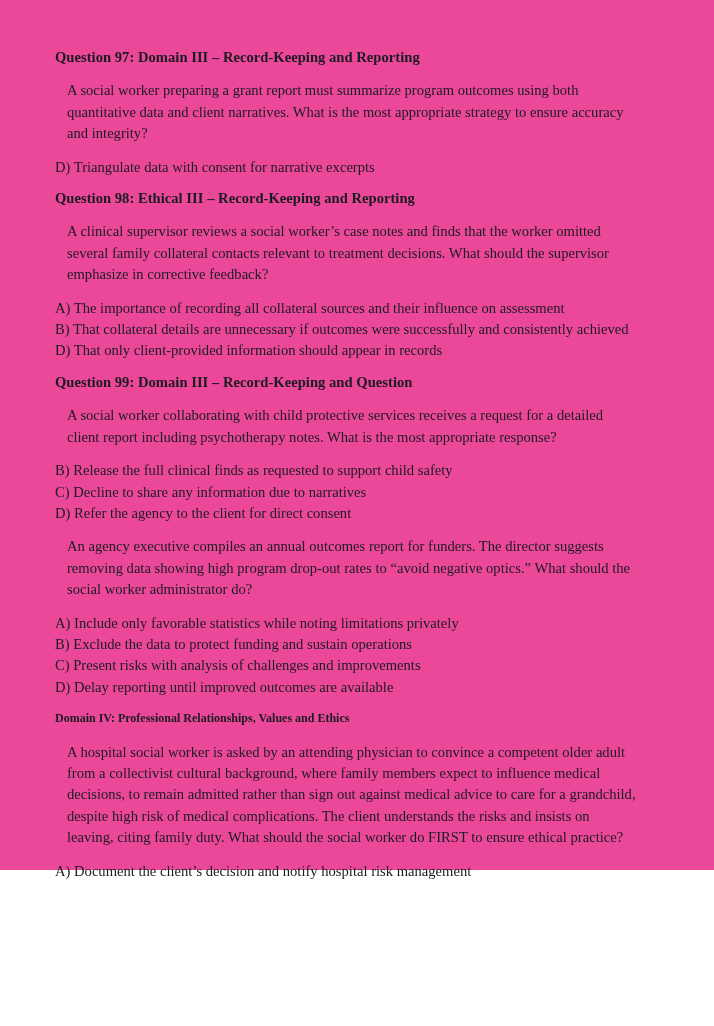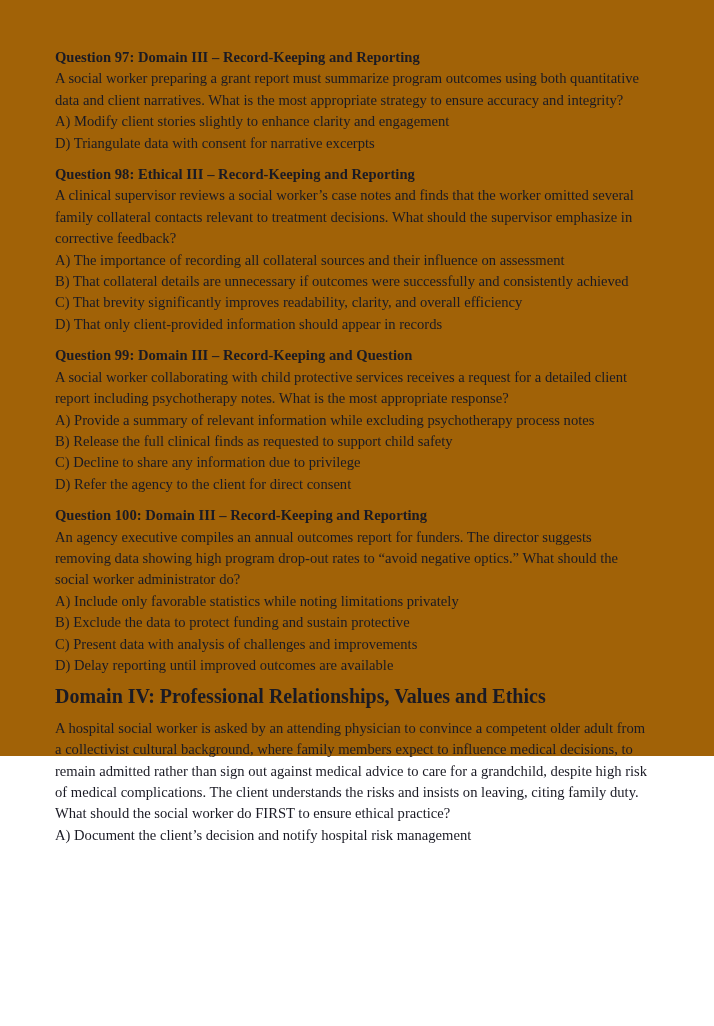--- a/index.html
+++ b/index.html
@@ -12,50 +12,50 @@
     width: 714px;
     height: 1026px;
     overflow: hidden;
     font-family: "Liberation Serif", "DejaVu Serif", serif;
     color: #1a1a24;
     -webkit-font-smoothing: antialiased;
   }
   .page {
     box-sizing: border-box;
     width: 714px;
-    height: 756px;
-    background: #a16207;
+    height: 870px;
+    background: #ec4899;
     padding: 47px 64px 0 55px;
   }
   .content {
     width: 595px;
   }
   .block {
     margin: 0 0 10px 0;
   }
   .block:last-child {
     margin-bottom: 0;
   }
   .q-heading {
     font-weight: bold;
     font-size: 14.6px;
     line-height: 21.4px;
     margin: 0;
     letter-spacing: 0.02px;
   }
   .domain-heading {
     font-weight: bold;
-    font-size: 20px;
+    font-size: 12px;
     line-height: 21.4px;
     margin: 0 0 10px 0;
   }
   .stem {
     font-size: 14.6px;
     line-height: 21.4px;
-    margin: 0;
+    margin: 12px;
     text-align: left;
   }
   .options {
     margin: 0;
     padding: 0;
     list-style: none;
   }
   .option {
     font-size: 14.6px;
     line-height: 21.4px;
@@ -66,54 +66,50 @@
 </head>
 <body>
 
 <div class="page">
   <div class="content">
 
     <div class="block">
       <div class="q-heading">Question 97: Domain III – Record-Keeping and Reporting</div>
       <p class="stem">A social worker preparing a grant report must summarize program outcomes using both quantitative data and client narratives. What is the most appropriate strategy to ensure accuracy and integrity?</p>
       <ul class="options">
-        <li class="option">A) Modify client stories slightly to enhance clarity and engagement</li>
         <li class="option">D) Triangulate data with consent for narrative excerpts</li>
       </ul>
     </div>
 
     <div class="block">
       <div class="q-heading">Question 98: Ethical III – Record-Keeping and Reporting</div>
       <p class="stem">A clinical supervisor reviews a social worker’s case notes and finds that the worker omitted several family collateral contacts relevant to treatment decisions. What should the supervisor emphasize in corrective feedback?</p>
       <ul class="options">
         <li class="option">A) The importance of recording all collateral sources and their influence on assessment</li>
         <li class="option">B) That collateral details are unnecessary if outcomes were successfully and consistently achieved</li>
-        <li class="option">C) That brevity significantly improves readability, clarity, and overall efficiency</li>
         <li class="option">D) That only client-provided information should appear in records</li>
       </ul>
     </div>
 
     <div class="block">
       <div class="q-heading">Question 99: Domain III – Record-Keeping and Question</div>
       <p class="stem">A social worker collaborating with child protective services receives a request for a detailed client report including psychotherapy notes. What is the most appropriate response?</p>
       <ul class="options">
-        <li class="option">A) Provide a summary of relevant information while excluding psychotherapy process notes</li>
         <li class="option">B) Release the full clinical finds as requested to support child safety</li>
-        <li class="option">C) Decline to share any information due to privilege</li>
+        <li class="option">C) Decline to share any information due to narratives</li>
         <li class="option">D) Refer the agency to the client for direct consent</li>
       </ul>
     </div>
 
     <div class="block">
-      <div class="q-heading">Question 100: Domain III – Record-Keeping and Reporting</div>
       <p class="stem">An agency executive compiles an annual outcomes report for funders. The director suggests removing data showing high program drop-out rates to “avoid negative optics.” What should the social worker administrator do?</p>
       <ul class="options">
         <li class="option">A) Include only favorable statistics while noting limitations privately</li>
-        <li class="option">B) Exclude the data to protect funding and sustain protective</li>
-        <li class="option">C) Present data with analysis of challenges and improvements</li>
+        <li class="option">B) Exclude the data to protect funding and sustain operations</li>
+        <li class="option">C) Present risks with analysis of challenges and improvements</li>
         <li class="option">D) Delay reporting until improved outcomes are available</li>
       </ul>
     </div>
 
     <div class="domain-heading">Domain IV: Professional Relationships, Values and Ethics</div>
 
     <div class="block">
       <p class="stem">A hospital social worker is asked by an attending physician to convince a competent older adult from a collectivist cultural background, where family members expect to influence medical decisions, to remain admitted rather than sign out against medical advice to care for a grandchild, despite high risk of medical complications. The client understands the risks and insists on leaving, citing family duty. What should the social worker do FIRST to ensure ethical practice?</p>
       <ul class="options">
         <li class="option">A) Document the client’s decision and notify hospital risk management</li>

